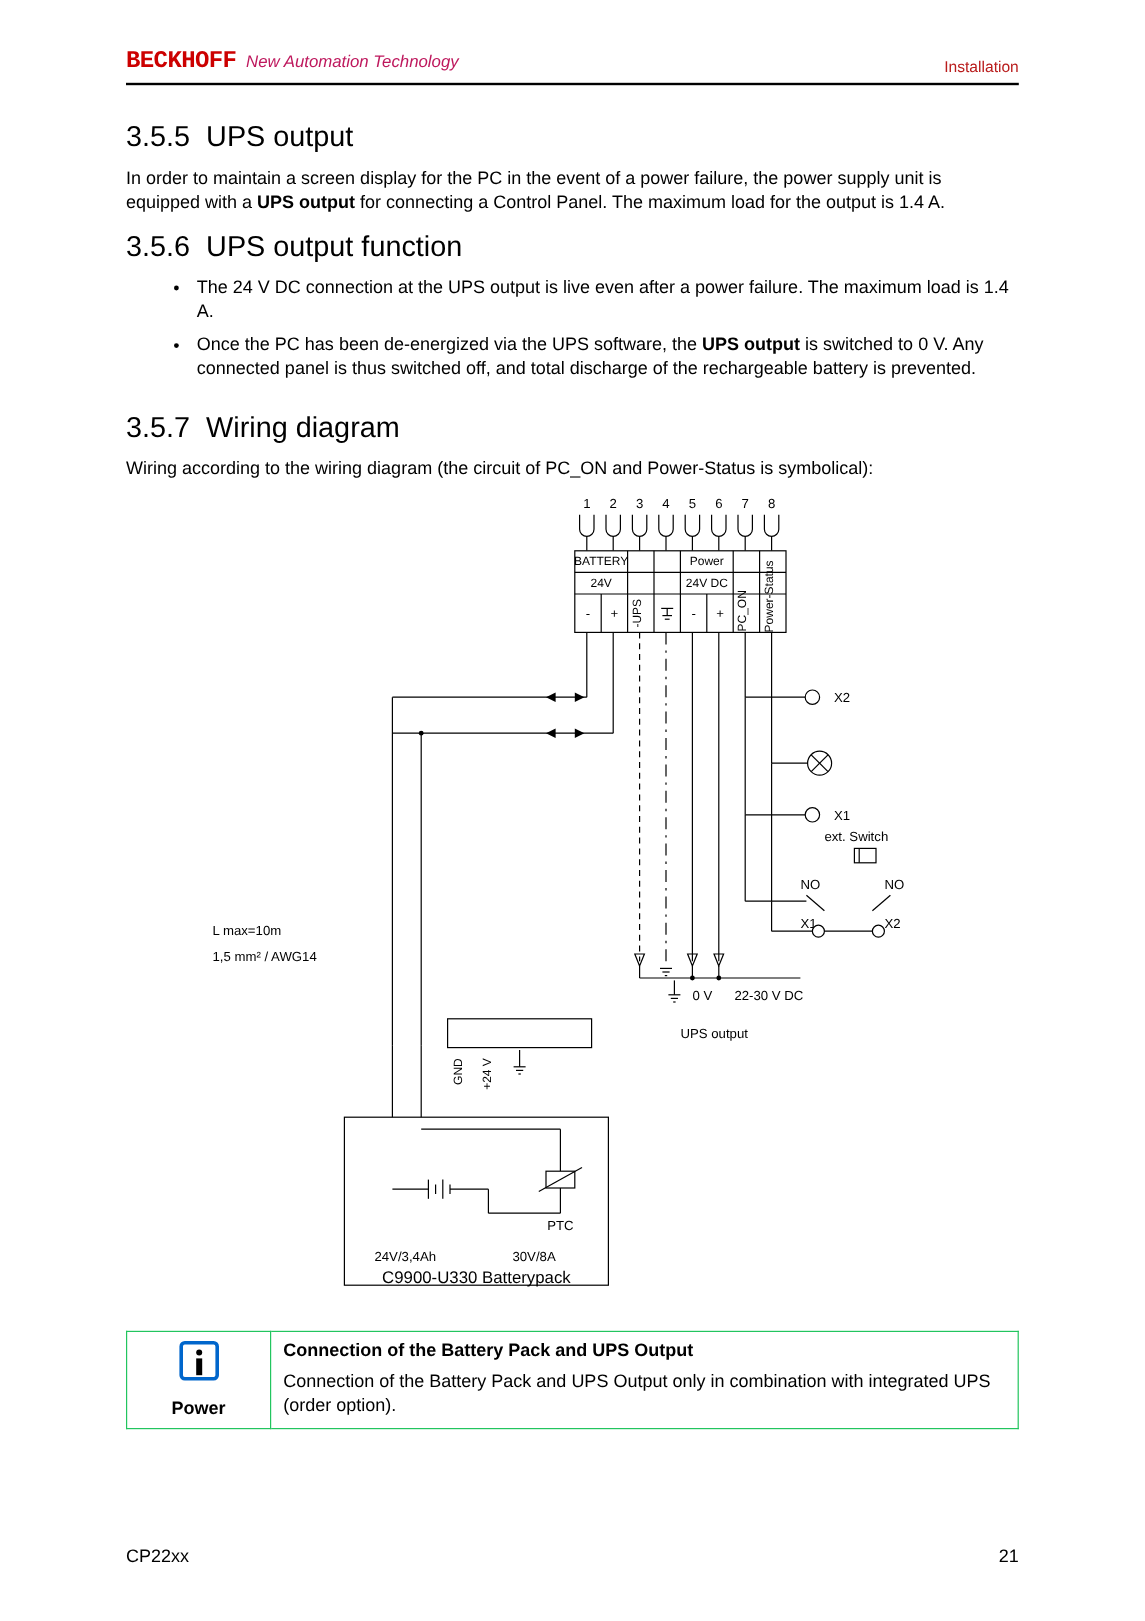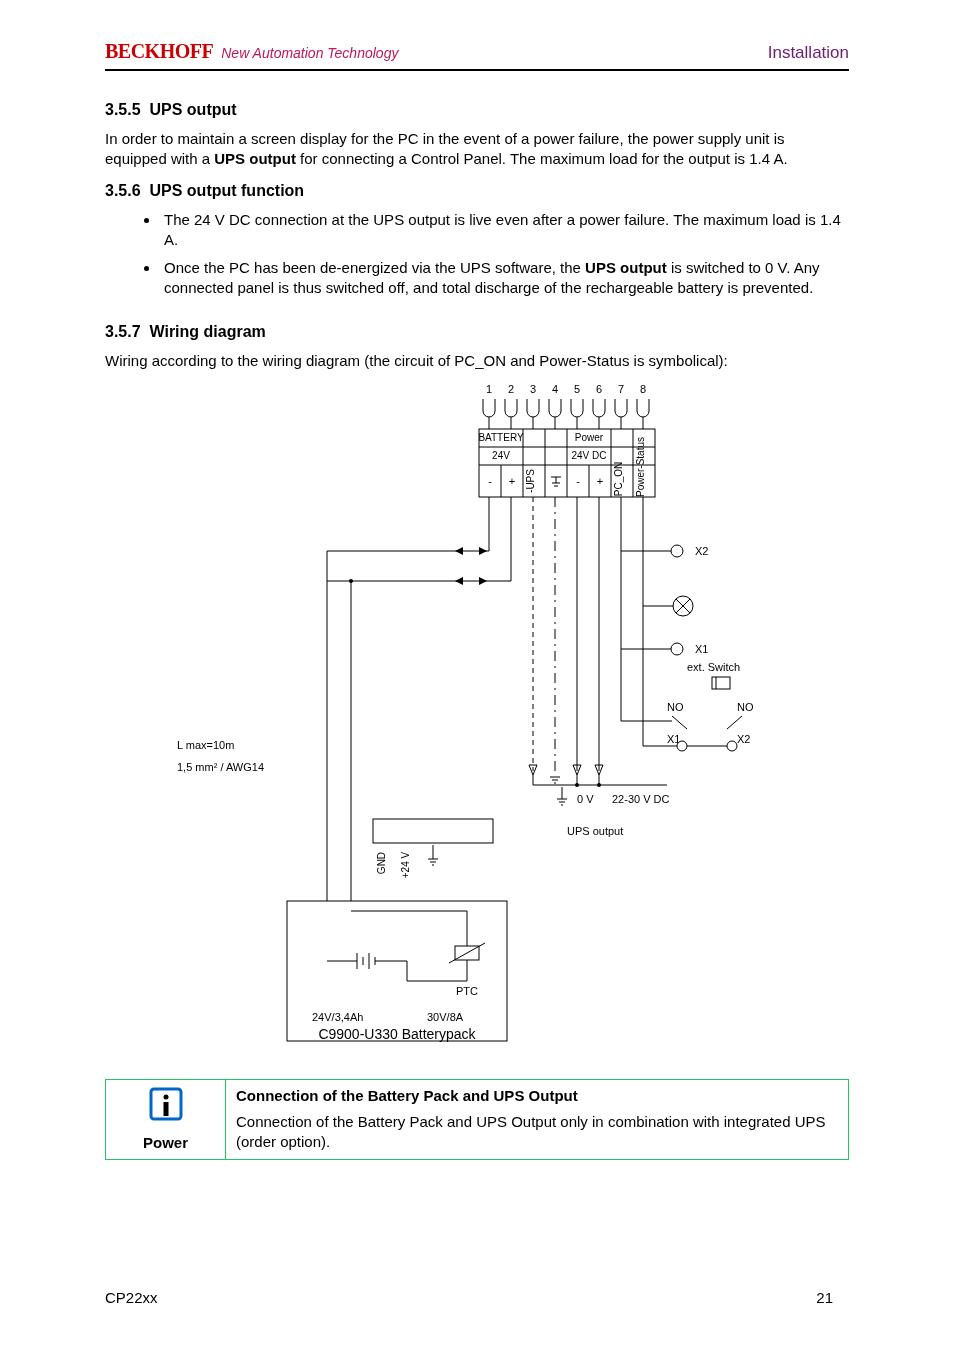--- a/index.html
+++ b/index.html
@@ -20,38 +20,38 @@
     border-bottom: 2px solid #000;
     padding-bottom: 6px;
     margin-bottom: 30px;
   }
   .logo-block {
     display: flex;
     align-items: baseline;
     gap: 8px;
   }
   .logo-text {
-    font-family: Liberation Serif, serif;
+    font-family: Liberation Mono, monospace;
     font-weight: 900;
     font-size: 20px;
     color: #c00;
     letter-spacing: -0.5px;
   }
   .logo-tagline {
     font-size: 14px;
     color: #be185d;
     font-style: italic;
   }
   .header-section {
-    font-size: 17px;
-    color: #701a75;
+    font-size: 13px;
+    color: #b91c1c;
   }
   h2.section-heading {
-    font-size: 16px;
-    font-weight: bold;
+    font-size: 24px;
+    font-weight: normal;
     margin-top: 12px;
     margin-bottom: 10px;
   }
   .body-text {
     font-size: 15px;
     line-height: 1.35;
     margin-bottom: 8px;
   }
   .bold-inline { font-weight: bold; }
   ul.bullets {
@@ -98,21 +98,21 @@
   .note-label {
     font-weight: bold;
     display: block;
     margin-top: 2px;
   }
   .note-title { font-weight: bold; display: block; margin-bottom: 6px; }
   .footer {
     position: absolute;
     bottom: 45px;
     left: 105px;
-    right: 121px;
+    right: 105px;
     display: flex;
     justify-content: space-between;
     font-size: 15px;
   }
 </style>
 </head>
 <body>
 
 <div class="header-bar">
   <div class="logo-block">

